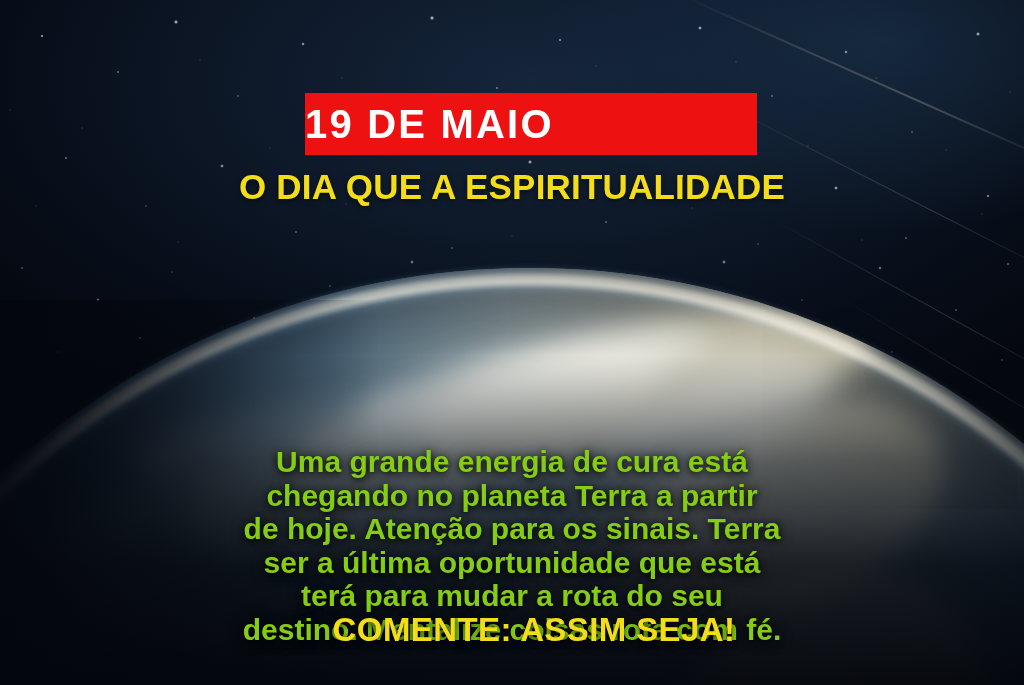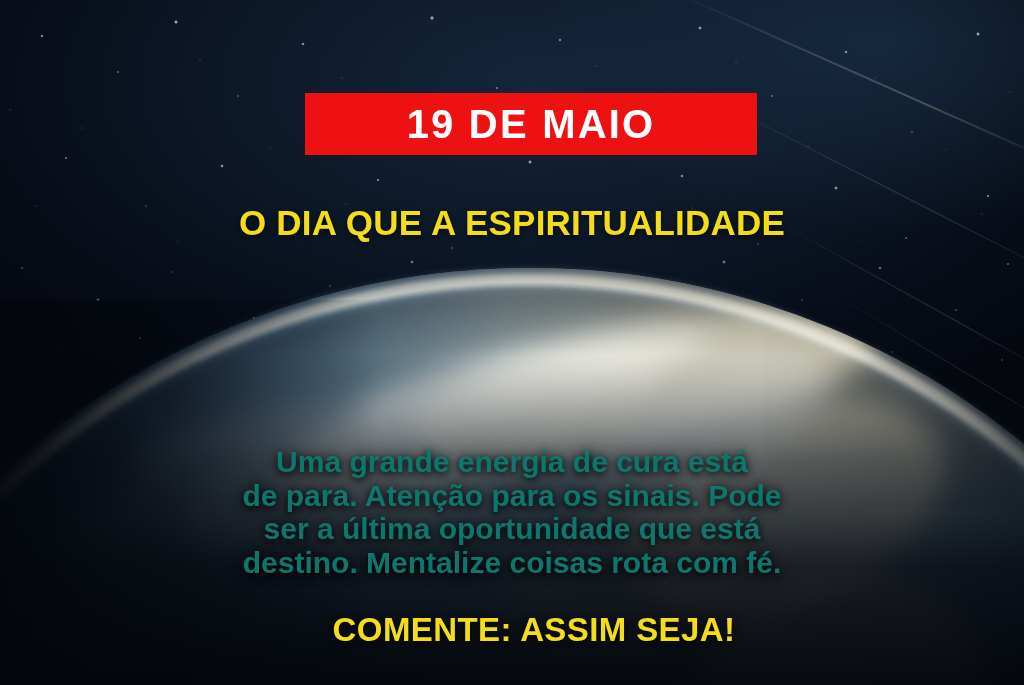--- a/index.html
+++ b/index.html
@@ -221,21 +221,21 @@
     position:absolute; left:0; top:300px; width:380px; bottom:0;
     background:linear-gradient(90deg, rgba(3,6,12,.88) 0%, rgba(3,6,12,.52) 48%, rgba(3,6,12,0) 100%);
   }
 
   
   .date-banner{
     position:absolute;
     left:305px; top:93px;
     width:452px; height:62px;
     background:#ee1111;
-    display:flex; align-items:center; justify-content:center;
+    display:flex; align-items:center; 
   }
   .date-banner .date-text{
     color:#ffffff;
     font-size:40px;
     font-weight:700;
     letter-spacing:2.2px;
     line-height:1;
     white-space:nowrap;
     font-family:"Liberation Sans", sans-serif;
   }
@@ -244,29 +244,28 @@
     position:absolute;
     left:0; right:0; top:167px;
     text-align:center;
     color:#f3dd1b;
     font-size:35px;
     font-weight:700;
     line-height:1.16;
     letter-spacing:.2px;
     font-family:"Liberation Sans", sans-serif;
     text-shadow:0 2px 5px rgba(0,0,0,.55);
-    margin-top:36px;
   }
   .headline .hl-line{ display:block; white-space:nowrap; }
 
   .body-copy{
     position:absolute;
     left:0; right:0; top:445px;
     text-align:center;
-    color:#0f766e;
+    color:#84cc16;
     font-size:30px;
     font-weight:700;
     line-height:1.12;
     letter-spacing:0px;
     font-family:"Liberation Sans", sans-serif;
     text-shadow:0 2px 7px rgba(0,0,0,.85), 0 0 14px rgba(0,0,0,.55);
   }
   .body-copy .bc-line{ display:block; white-space:nowrap; }
 
   .cta{
@@ -332,20 +331,22 @@
   <div class="date-banner">
     <span class="date-text">19 DE MAIO</span>
   </div>
 
   <div class="headline">
     <span class="hl-line">O DIA QUE A ESPIRITUALIDADE</span>
   </div>
 
   <div class="body-copy">
     <span class="bc-line">Uma grande energia de cura está</span>
-    <span class="bc-line">de para. Atenção para os sinais. Pode</span>
+    <span class="bc-line">chegando no planeta Terra a partir</span>
+    <span class="bc-line">de hoje. Atenção para os sinais. Terra</span>
     <span class="bc-line">ser a última oportunidade que está</span>
+    <span class="bc-line">terá para mudar a rota do seu</span>
     <span class="bc-line">destino. Mentalize coisas rota com fé.</span>
   </div>
 
   <div class="cta">COMENTE: ASSIM SEJA!</div>
 
 </div>
 
 </body></html>

